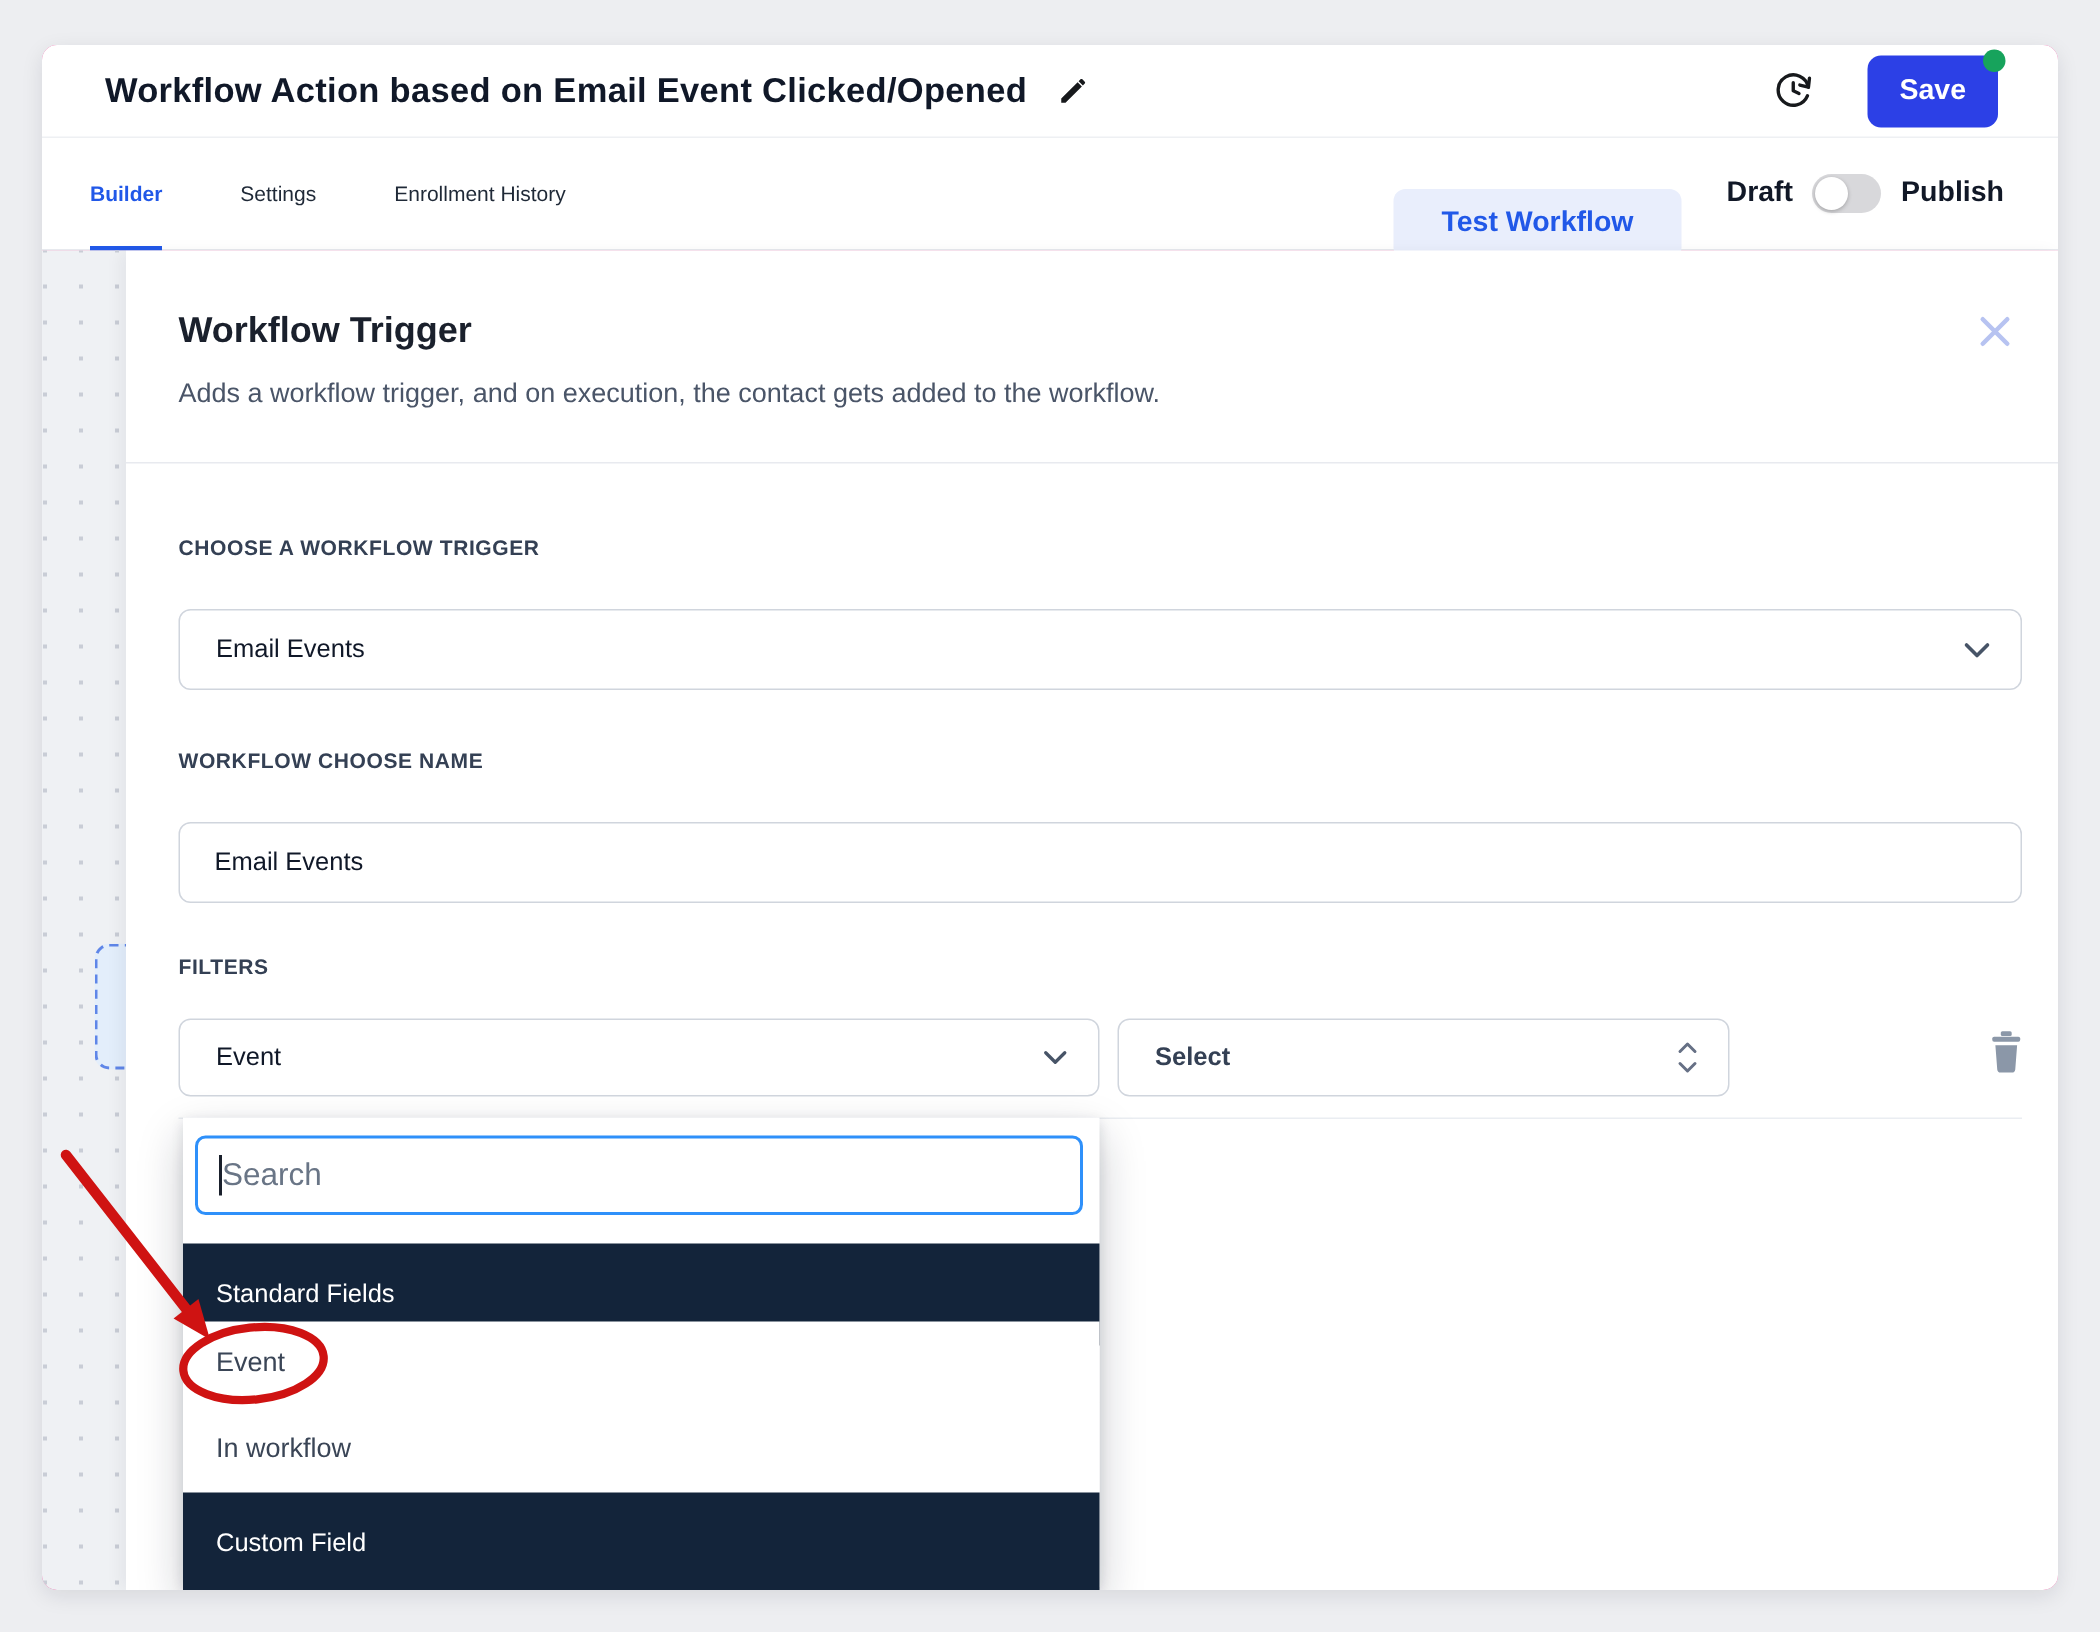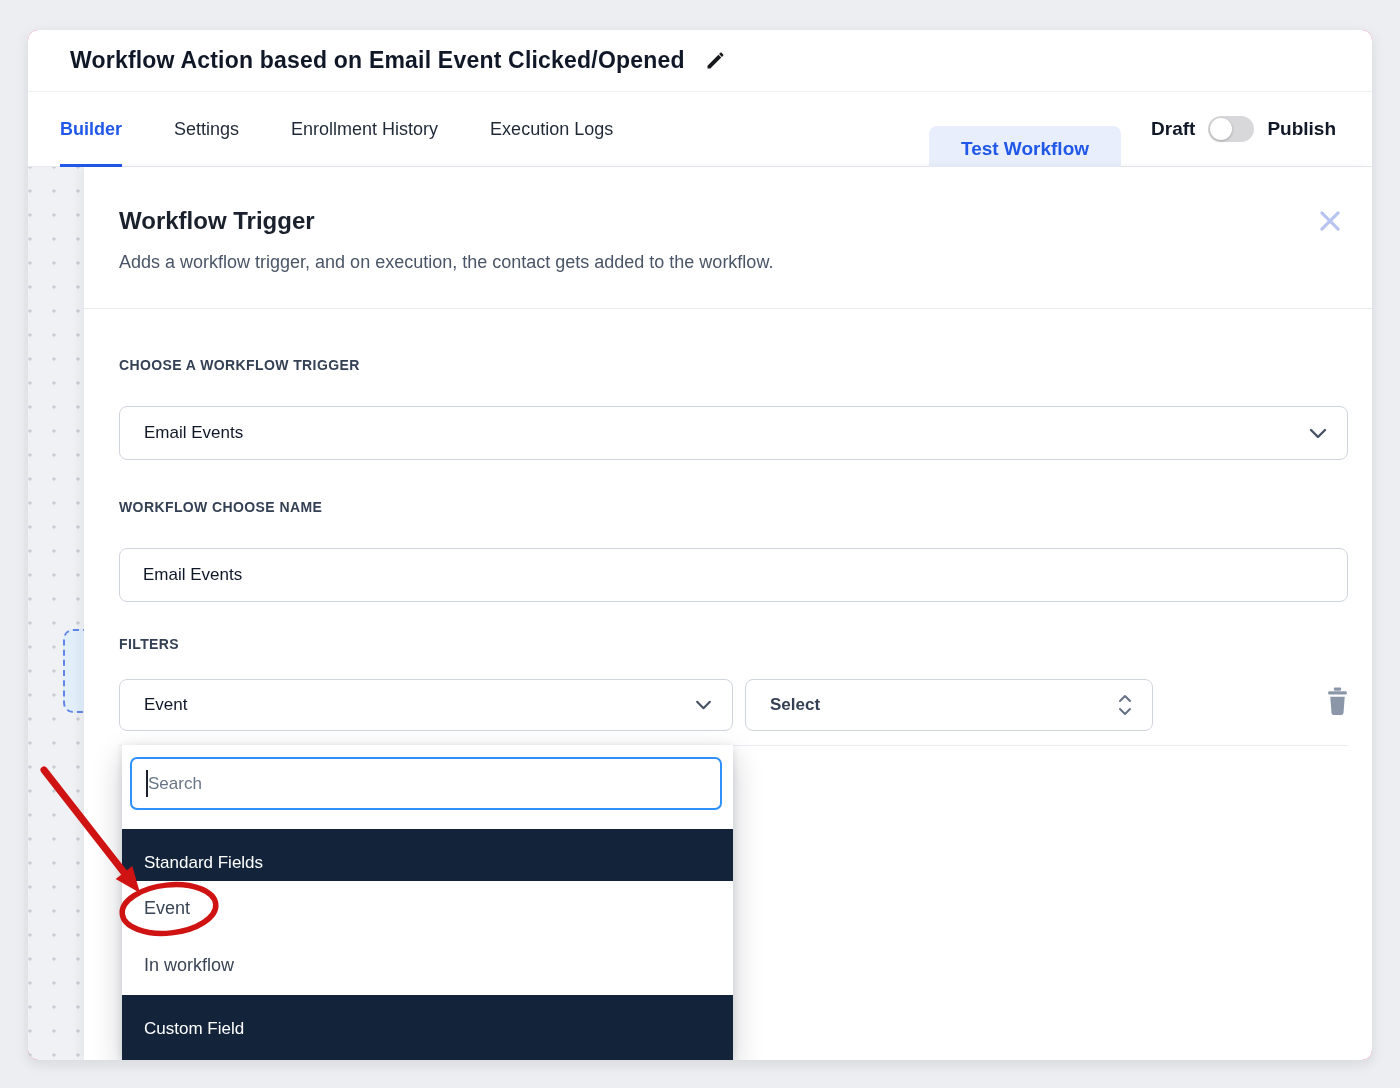--- a/index.html
+++ b/index.html
@@ -35,21 +35,21 @@
     position:absolute; right:-5px; top:-4px; width:15px; height:15px;
     border-radius:50%; background:#17a35c;
   }
   
   .tab-bar {
     position:absolute; left:0; top:62px; right:0; height:75px;
     display:flex; align-items:center; padding:0 36px 0 32px;
     background:#fff; border-bottom:1px solid #e7e9ee;
   }
   .tab {
-    height:75px; line-height:75px; font-size:18px; font-weight:500; color:#1f2937;
+    height:75px; line-height:75px; font-size:14px; font-weight:500; color:#1f2937;
     margin-right:52px; cursor:pointer; border-bottom:3px solid transparent;
   }
   .tab.active { color:#2158e8; font-weight:600; border-bottom-color:#2158e8; }
   .tab-right { margin-left:auto; display:flex; align-items:center; }
   .test-workflow-btn {
     height:47px; padding:0 32px; border:none; border-radius:8px;
     background:#e9eefc; color:#2158e8; font-size:19px; font-weight:600;
     font-family:inherit; cursor:pointer;margin-top:40px;
   }
   .draft-label { margin-left:30px; font-size:19px; font-weight:600; color:#111827; }
@@ -99,21 +99,21 @@
   .trash-btn { position:absolute; left:1241px; top:520px; cursor:pointer; }
   
   .dropdown {
     position:absolute; left:38px; top:578px; width:611px; height:313px;
     background:#fff; box-shadow:0 12px 28px rgba(16,24,40,.22), 0 2px 8px rgba(16,24,40,.12);
     z-index:20;
   }
   .search-wrap { position:absolute; left:8px; top:12px; width:592px; height:53px; }
   .search-input {
     width:100%; height:100%; border:2px solid #2e90fa; border-radius:7px;
-    font-size:17px; font-family:inherit; color:#101828; padding:0 16px; outline:none;
+    font-size:21px; font-family:inherit; color:#101828; padding:0 16px; outline:none;
   }
   .search-input::placeholder { color:#697586; }
   .caret { position:absolute; left:16px; top:13px; width:2px; height:27px; background:#1a202c; }
   .group-header {
     position:absolute; left:0; width:611px; height:68px; background:#13243a;
     color:#fff; font-size:17px; font-weight:500;
     display:flex; align-items:center; padding-left:22px;
   }
   .dd-item {
     position:absolute; left:0; width:611px; background:#fff;
@@ -128,27 +128,39 @@
 
 <div class="app-window">
 
   <div class="title-bar">
     <div class="page-title">Workflow Action based on Email Event Clicked/Opened</div>
     <span class="pencil-btn">
       <svg width="20" height="20" viewBox="0 0 24 24" fill="#17191c">
         <path d="M3 17.6V21h3.4L19.5 7.9l-3.4-3.4L3 17.6zM21.8 5.6c.4-.4.4-1.1 0-1.5L19.9 2.2c-.4-.4-1.1-.4-1.5 0l-1.5 1.5 3.4 3.4 1.5-1.5z"></path>
       </svg>
     </span>
+    <div class="title-actions">
+      <span class="history-btn">
+        <svg width="27" height="27" viewBox="0 0 24 24" fill="none" stroke="#17191c" stroke-width="2" stroke-linecap="round" stroke-linejoin="round">
+          <path d="M20.4 15a9 9 0 1 1 .5-5.2"></path>
+          <polyline points="21.6,4.6 21,9.9 15.9,8.6"></polyline>
+          <polyline points="12,7.2 12,12 15.4,13.6"></polyline>
+        </svg>
+      </span>
+      <button class="save-btn">
+        <span>Save</span>
+        <span class="green-dot"></span>
+      </button>
+    </div>
   </div>
 
   <div class="tab-bar">
     <div class="tab active">Builder</div>
     <div class="tab">Settings</div>
     <div class="tab">Enrollment History</div>
-    <div class="tab">Execution Logs</div>
     <div class="tab-right">
       <button class="test-workflow-btn">Test Workflow</button>
       <span class="draft-label">Draft</span>
       <div class="toggle">
         <div class="toggle-knob"></div>
       </div>
       <span class="publish-label">Publish</span>
     </div>
   </div>
 

